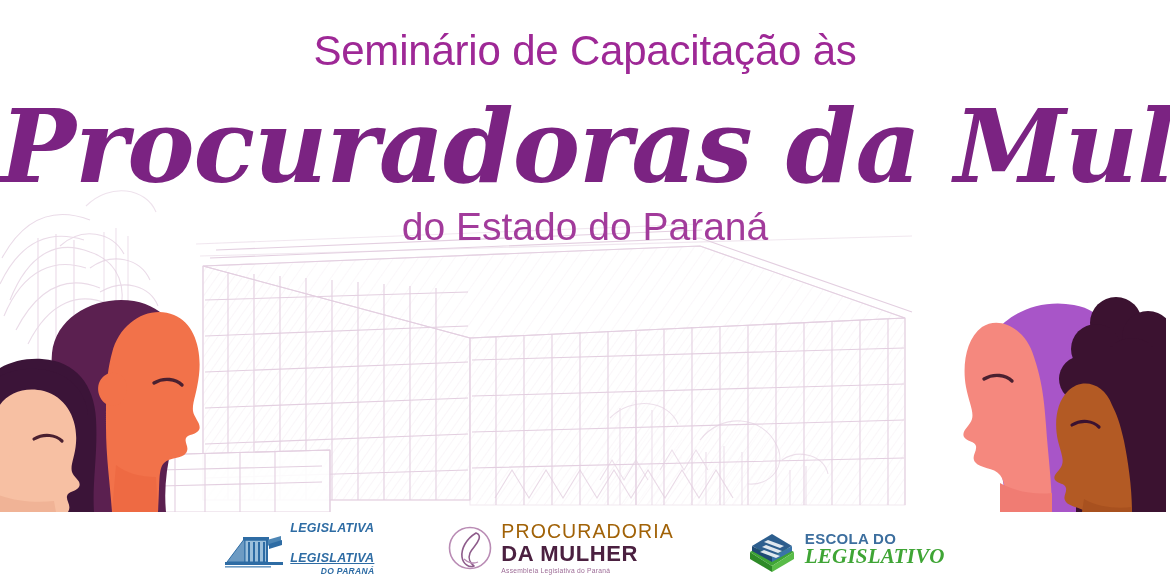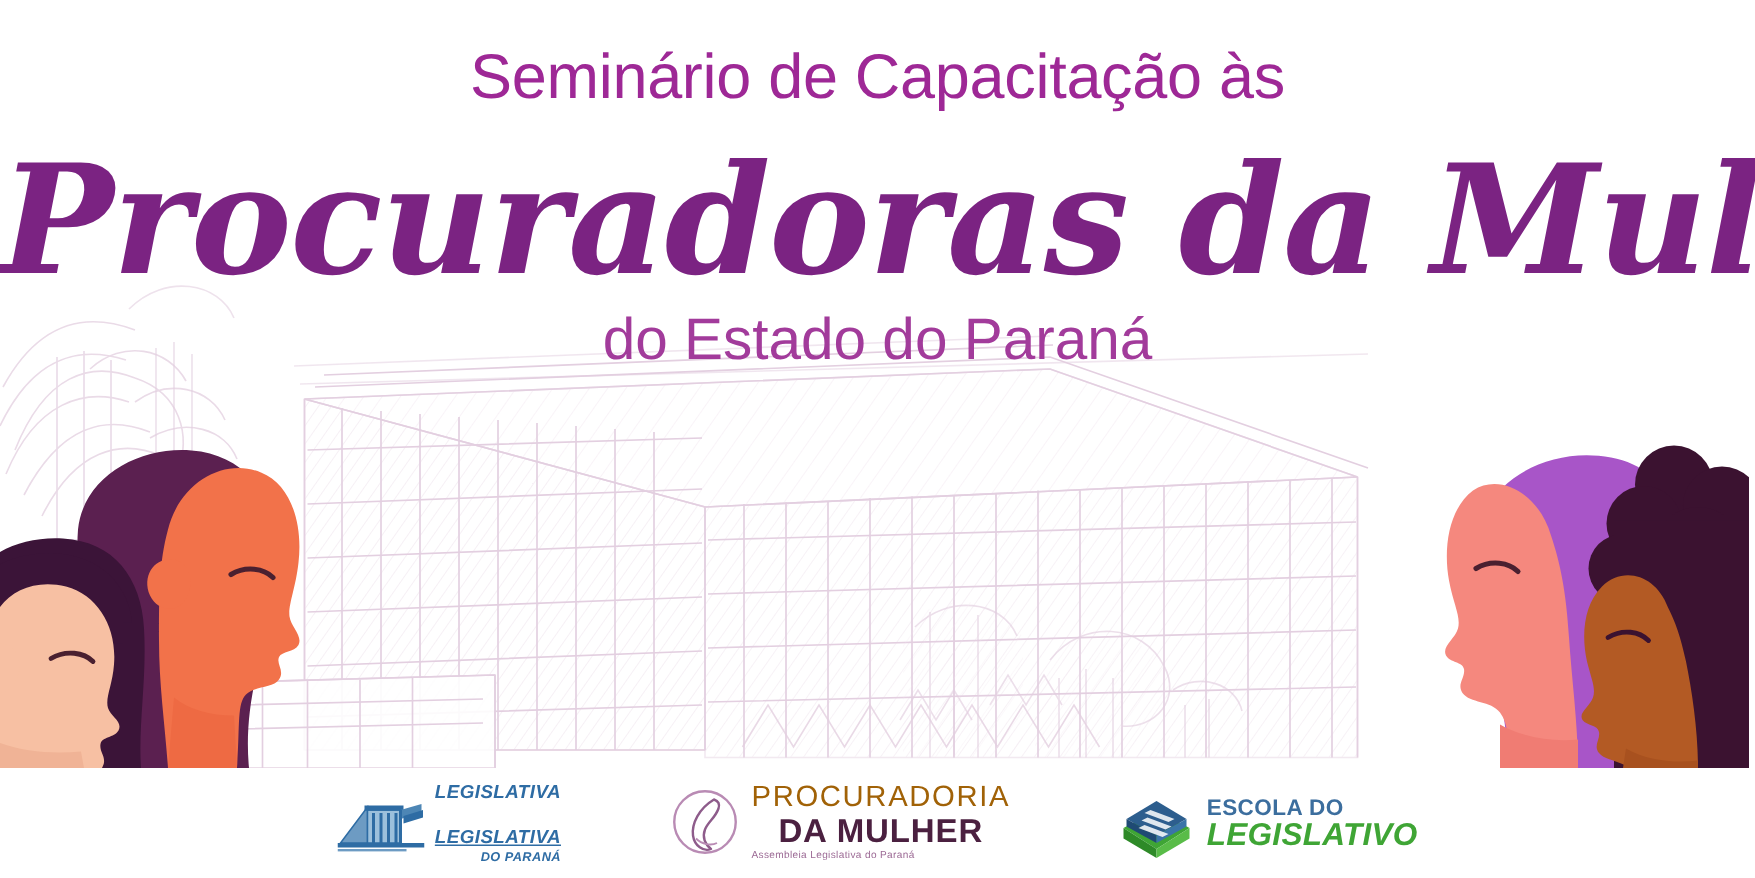--- a/index.html
+++ b/index.html
@@ -120,41 +120,40 @@
     letter-spacing: 1.1px;
     color: #a16207;
   }
   .proc-l2 {
     font-family: "Liberation Sans", sans-serif;
     font-size: 22px;
     font-weight: 700;
     letter-spacing: 0.6px;
     color: #4B2040;
     margin-top: 1px;
-    text-align: center;
   }
   .proc-l3 {
     font-family: "Liberation Sans", sans-serif;
     font-size: 6.7px;
     font-weight: 400;
     letter-spacing: 0.25px;
     color: #9C6A95;
     margin-top: 3px;
   }
 
   
   .esc-l1 {
     font-family: "Liberation Sans", sans-serif;
     font-size: 15px;
     font-weight: 700;
     letter-spacing: 0.3px;
     color: #3C6E9E;
   }
   .esc-l2 {
-    font-family: Liberation Sans, sans-serif;
+    font-family: Liberation Serif, serif;
     font-size: 21px;
     font-weight: 700;
     font-style: italic;
     letter-spacing: 0.2px;
     color: #3FA535;
     margin-top: 0px;
   }
 </style>
 </head>
 <body>

